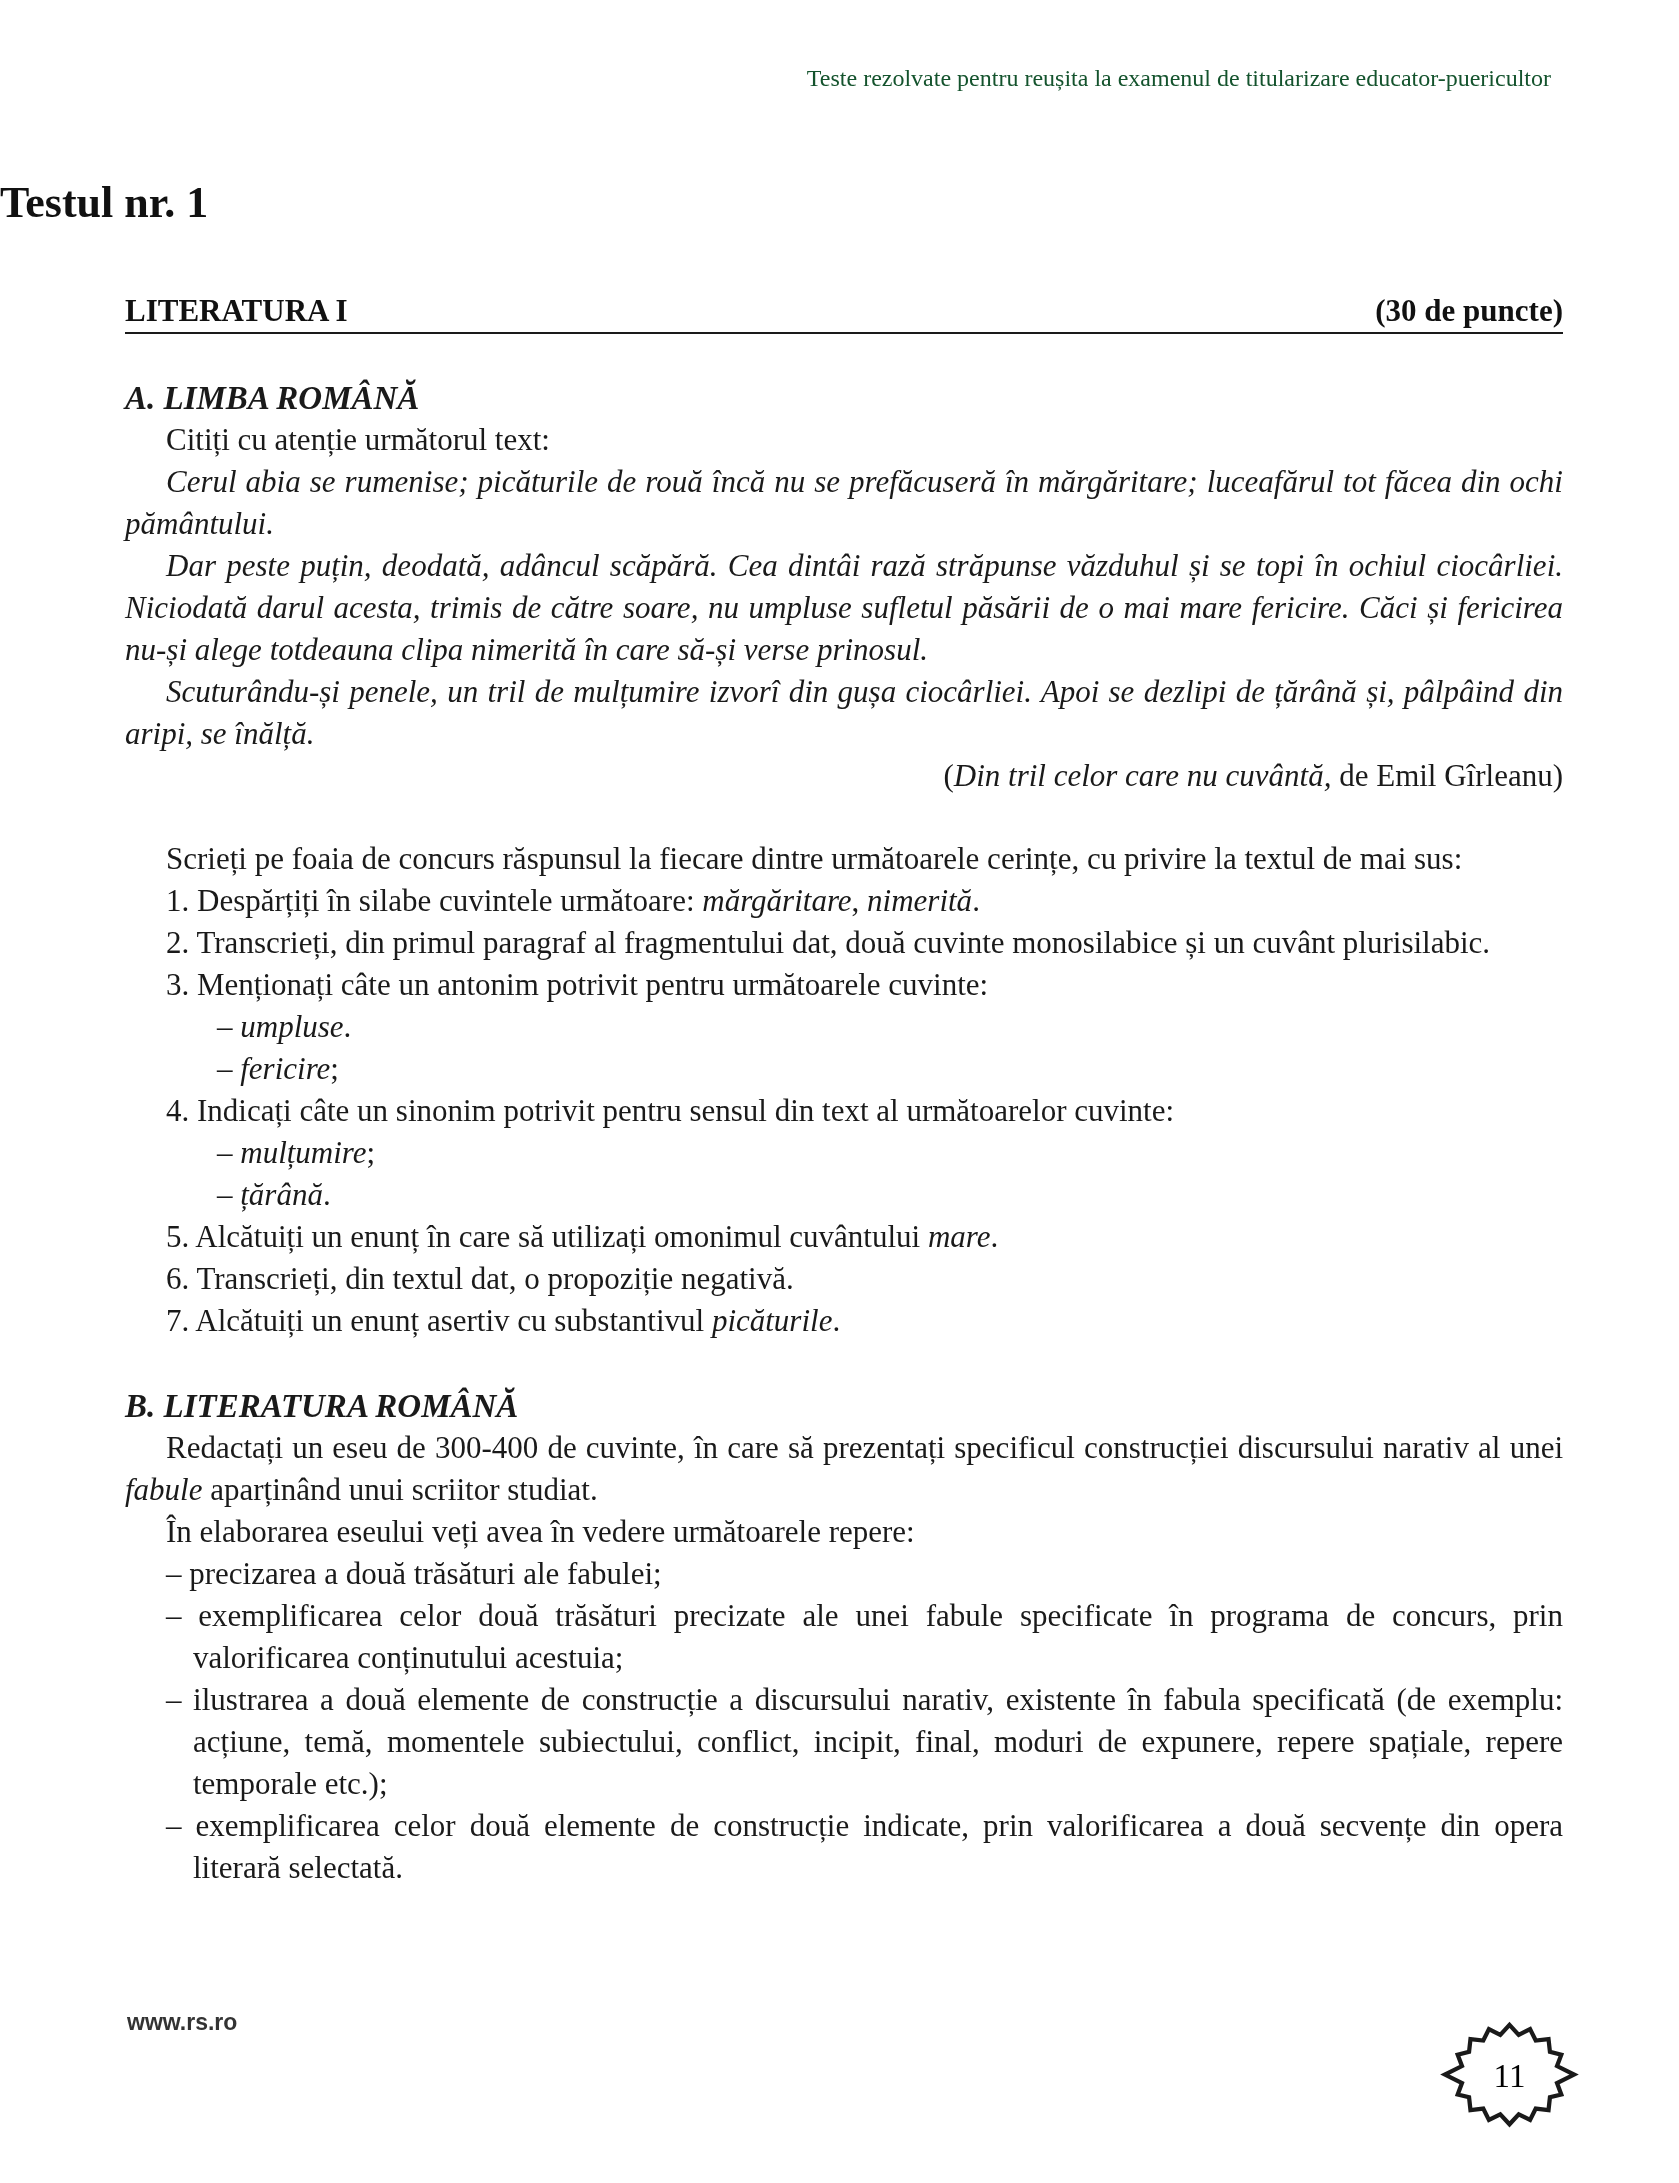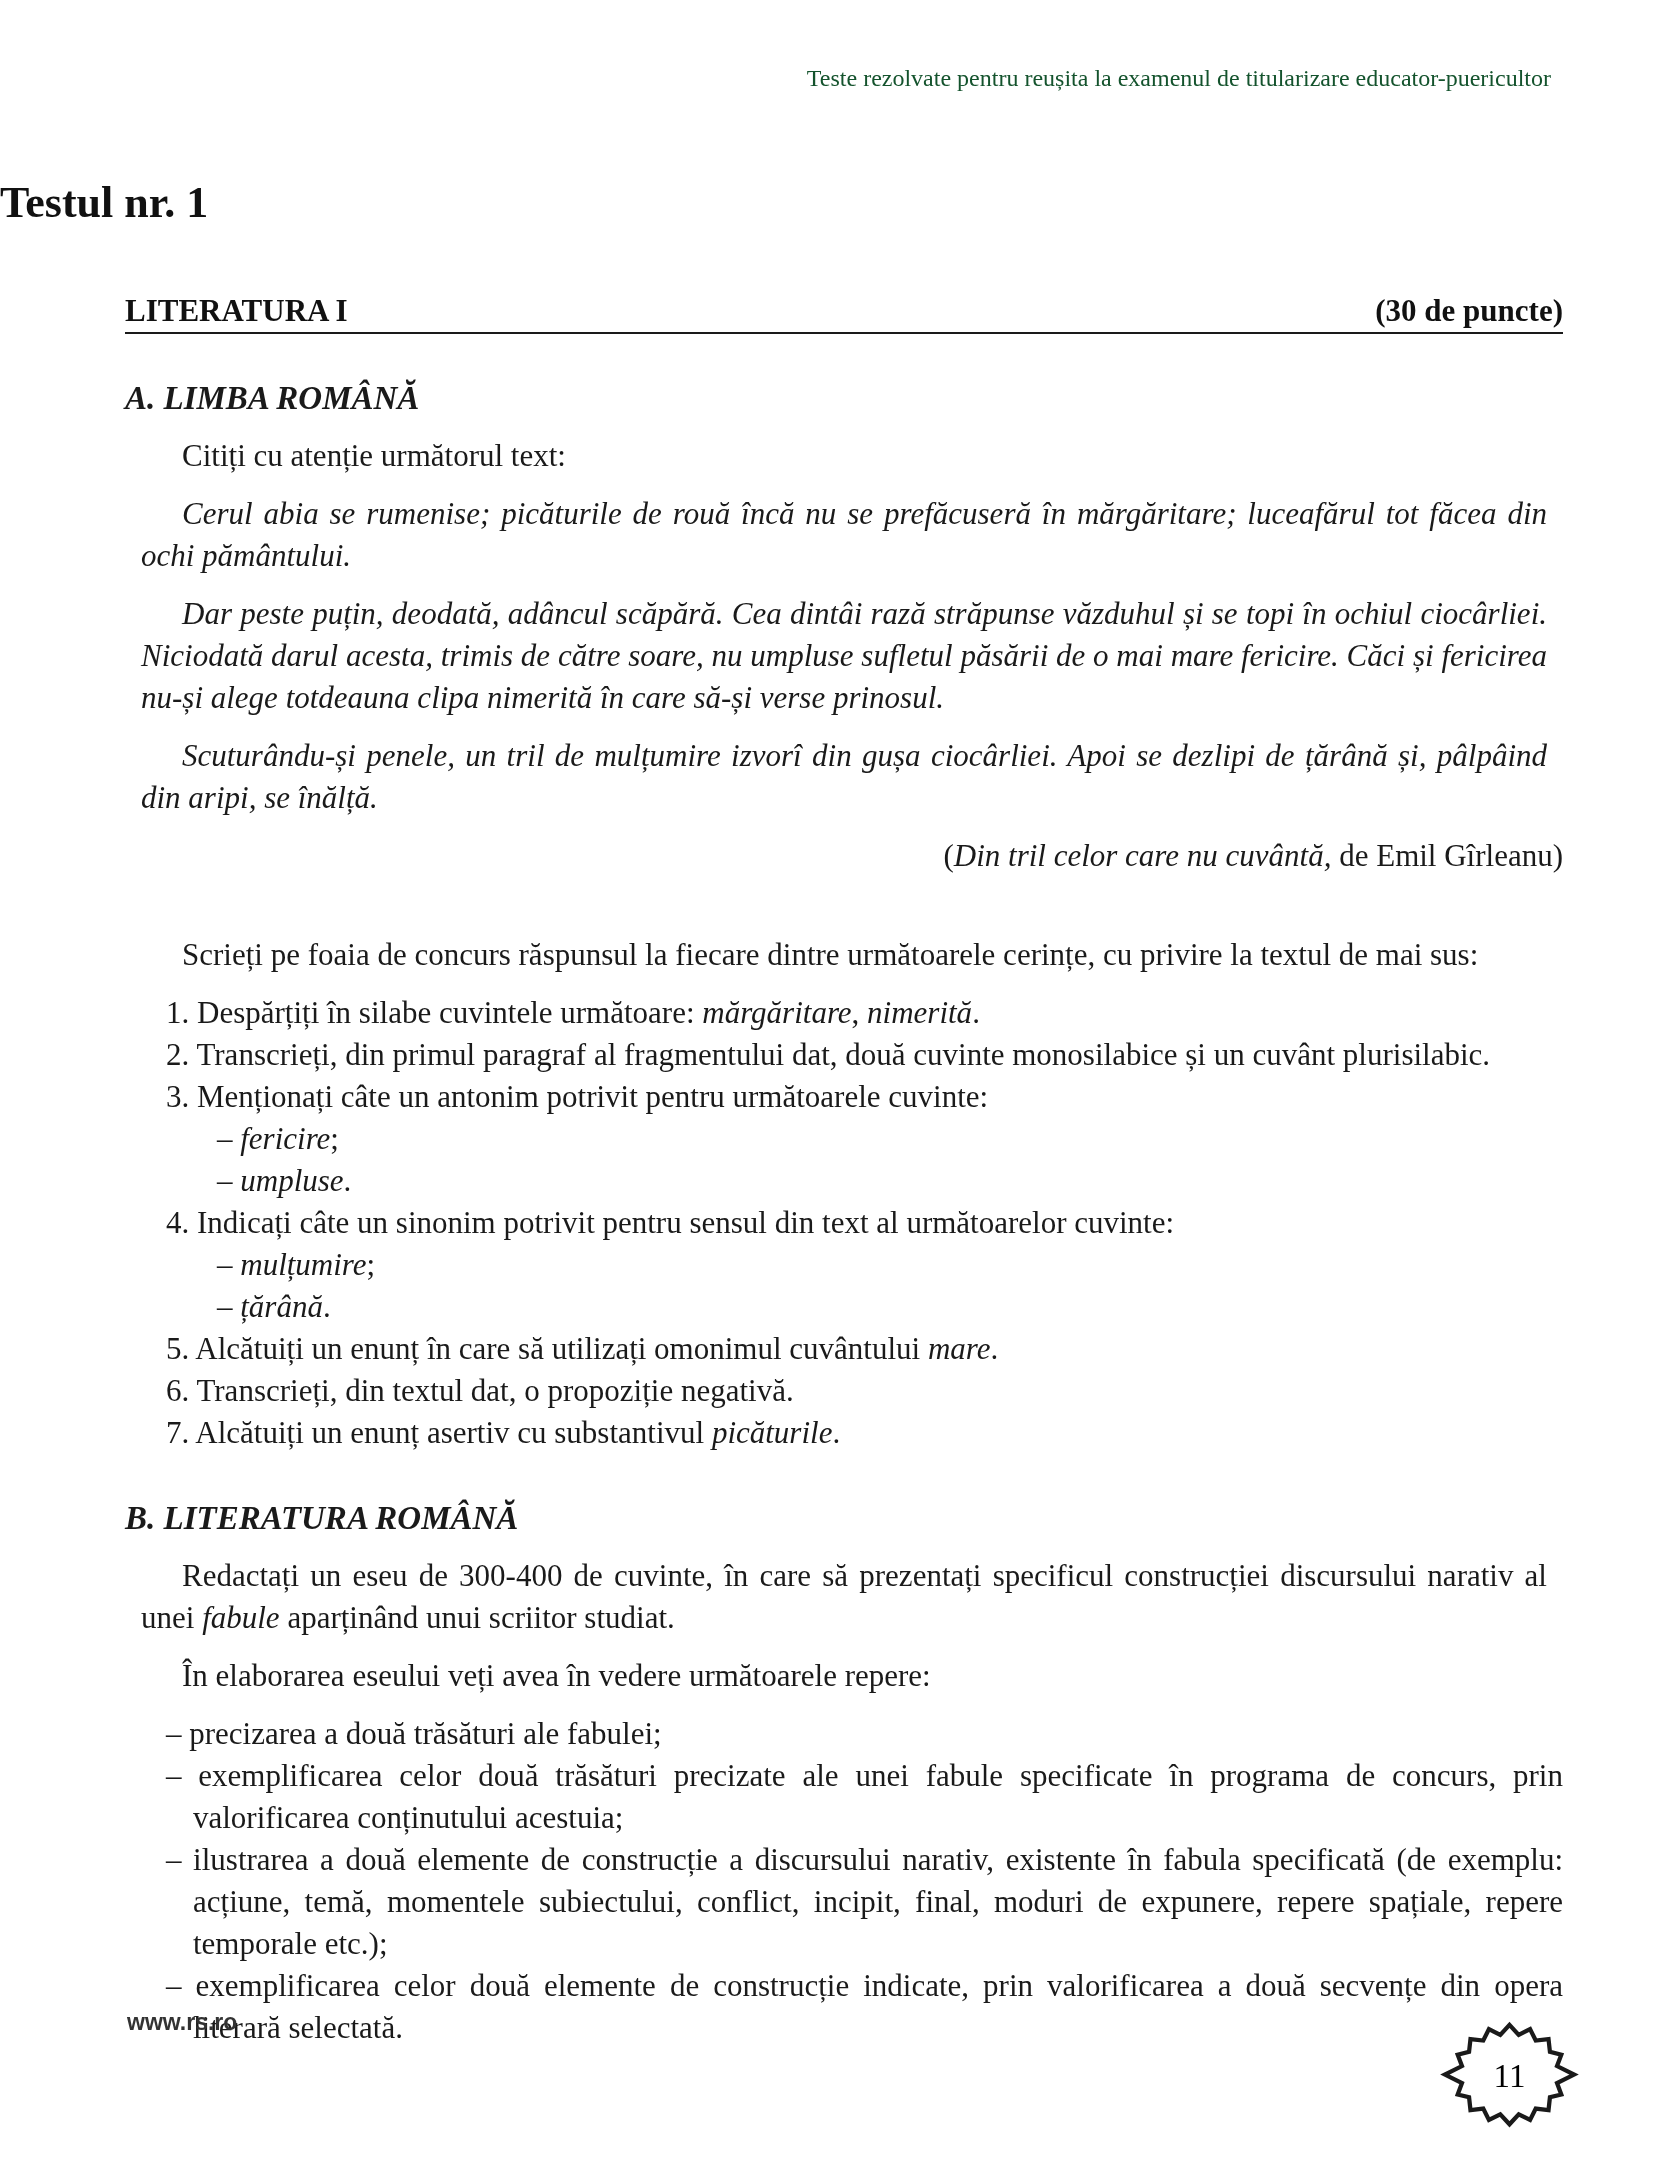--- a/index.html
+++ b/index.html
@@ -20,21 +20,21 @@
     position: absolute; top: 293px; left: 125px; width: 1438px;
     display: flex; justify-content: space-between; align-items: flex-end;
     font-weight: bold; font-size: 31px; color: #111;
     border-bottom: 2.8px solid #1a1a1a; padding-bottom: 2.8px;
   }
   .content {
     position: absolute; top: 377px; left: 125px; width: 1438px;
     font-size: 31px; line-height: 42px;
   }
   .sec-head { font-weight: bold; font-style: italic; font-size: 33px; }
-  .p { text-indent: 41px; text-align: justify; margin: 16px; }
+  .p { text-indent: 41px; text-align: justify; margin: 0; }
   .it { font-style: italic; }
   .bi { font-weight: normal; font-style: italic; }
   .source { text-align: right; }
   .gap { height: 41px; }
   .gap-sm { height: 43px; }
   .item-cont { padding-left: 77px; text-indent: -36px; }
   .sub { padding-left: 92px; }
   .dash-item { padding-left: 68px; text-indent: -27px; text-align: justify; }
   .footer-url {
     position: absolute; top: 2009px; left: 127px;
@@ -80,22 +80,22 @@
     <span>Despărțiți în silabe cuvintele următoare: </span><span class="it">mărgăritare</span><span>, </span><span class="it">nimerită</span><span>.</span>
   </div>
   <div class="item-cont" style="text-align:justify">
     <span>2.</span>
     <span>Transcrieți, din primul paragraf al fragmentului dat, două cuvinte monosilabice și un cuvânt plurisilabic.</span>
   </div>
   <div class="item-cont">
     <span>3.</span>
     <span>Menționați câte un antonim potrivit pentru următoarele cuvinte:</span>
   </div>
+  <div class="sub"><span>– </span><span class="it">umpluse</span><span>.</span></div>
   <div class="sub"><span>– </span><span class="it">fericire</span><span>;</span></div>
-  <div class="sub"><span>– </span><span class="it">umpluse</span><span>.</span></div>
   <div class="item-cont">
     <span>4.</span>
     <span>Indicați câte un sinonim potrivit pentru sensul din text al următoarelor cuvinte:</span>
   </div>
   <div class="sub"><span>– </span><span class="it">mulțumire</span><span>;</span></div>
   <div class="sub"><span>– </span><span class="it">țărână</span><span>.</span></div>
   <div class="item-cont">
     <span>5.</span>
     <span>Alcătuiți un enunț în care să utilizați omonimul cuvântului </span><span class="bi">mare</span><span>.</span>
   </div>

